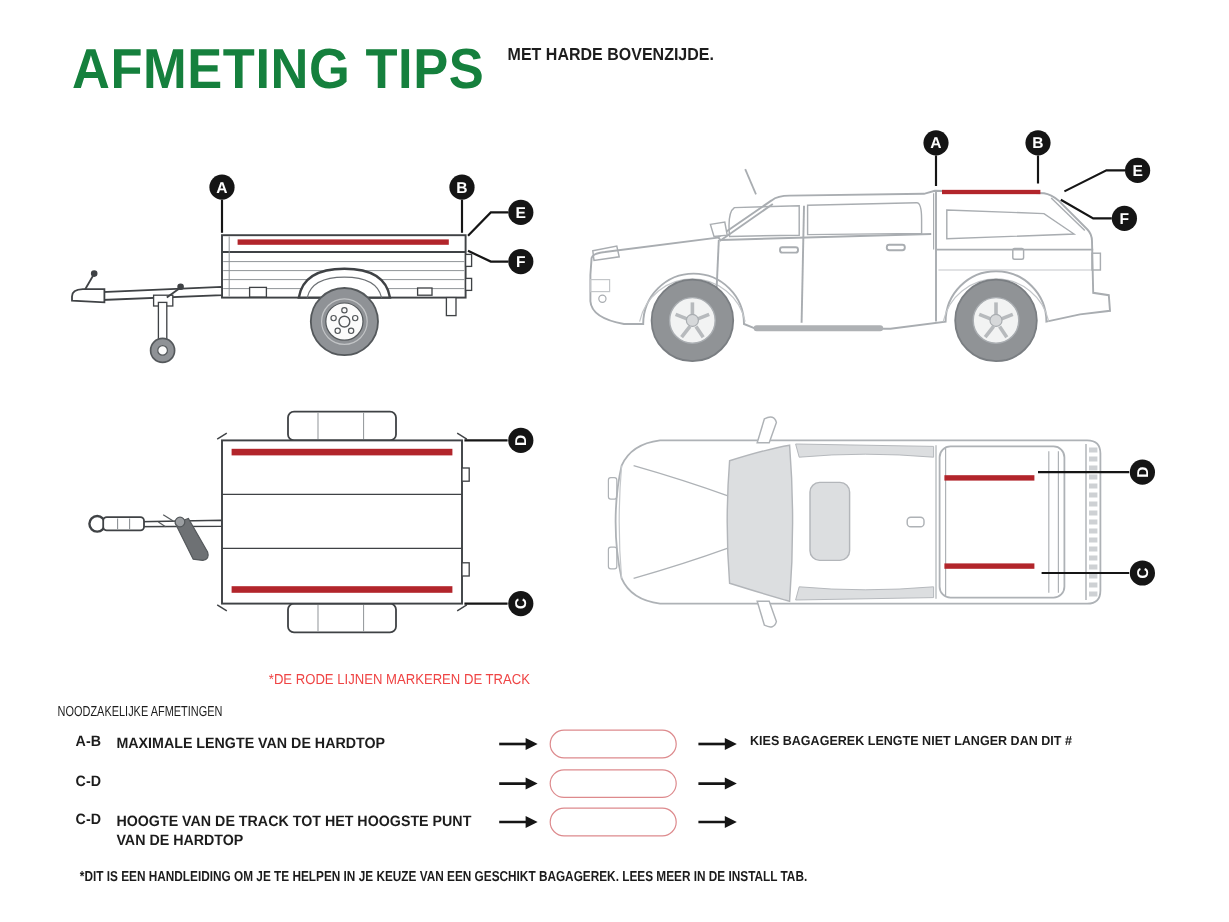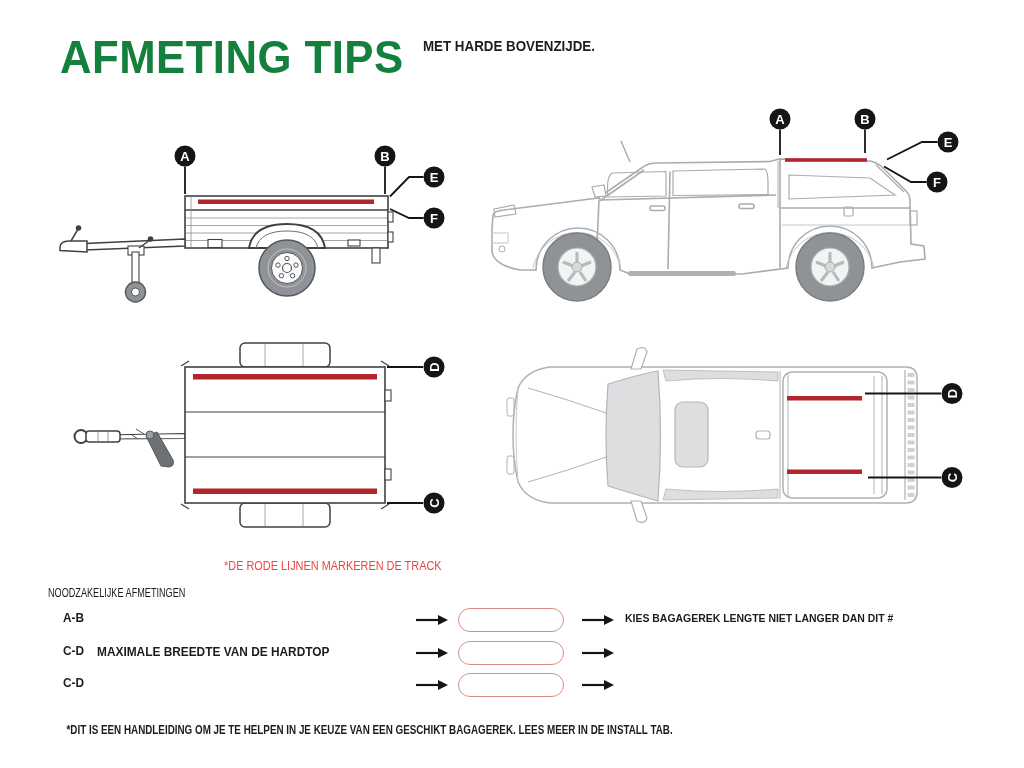--- a/index.html
+++ b/index.html
@@ -267,44 +267,45 @@
     <g>
         <circle cx="452" cy="137.5" r="10.5" fill="#151515"></circle>
         <text class="badge" x="452" y="142" transform="rotate(-90 452 137.5)">C</text>
       </g>
   </svg>
 
   <div class="abs m-head"><span class="sx">NOODZAKELIJKE AFMETINGEN</span></div>
   <div class="abs m-note"><span class="sx">*DE RODE LIJNEN MARKEREN DE TRACK</span></div>
 
   <div class="abs rkey" style="left:63px;top:611px"><span class="sx">A-B</span></div>
+  <div class="abs rdesc" style="left:97px;top:611px"><span class="sx">MAXIMALE LENGTE VAN DE HARDTOP</span></div>
   <svg class="abs" style="left:415px;top:614px" width="34" height="12" viewBox="0 0 34 12">
       <line x1="1" y1="6" x2="24" y2="6" stroke="#151515" stroke-width="2.2"></line>
       <polygon points="23,1 33,6 23,11" fill="#151515"></polygon>
     </svg>
   <div class="abs pill" style="left:458px;top:608px"></div>
   <svg class="abs" style="left:581px;top:614px" width="34" height="12" viewBox="0 0 34 12">
       <line x1="1" y1="6" x2="24" y2="6" stroke="#151515" stroke-width="2.2"></line>
       <polygon points="23,1 33,6 23,11" fill="#151515"></polygon>
     </svg>
   <div class="abs rinstr" style="left:625px;top:611px"><span class="sx">KIES BAGAGEREK LENGTE NIET LANGER DAN DIT #</span></div>
 
   <div class="abs rkey" style="left:63px;top:644px"><span class="sx">C-D</span></div>
-  <div class="abs rdesc" style="left:97px;top:644px"><span class="sx">MAXIMALE BREEDTE VAN DE HARDTOP</span></div>
   <svg class="abs" style="left:415px;top:647px" width="34" height="12" viewBox="0 0 34 12">
       <line x1="1" y1="6" x2="24" y2="6" stroke="#151515" stroke-width="2.2"></line>
       <polygon points="23,1 33,6 23,11" fill="#151515"></polygon>
     </svg>
   <div class="abs pill" style="left:458px;top:641px"></div>
   <svg class="abs" style="left:581px;top:647px" width="34" height="12" viewBox="0 0 34 12">
       <line x1="1" y1="6" x2="24" y2="6" stroke="#151515" stroke-width="2.2"></line>
       <polygon points="23,1 33,6 23,11" fill="#151515"></polygon>
     </svg>
 
   <div class="abs rkey" style="left:63px;top:676px"><span class="sx">C-D</span></div>
+  <div class="abs rdesc" style="left:97px;top:676px"><span class="sx">HOOGTE VAN DE TRACK TOT HET HOOGSTE PUNT VAN DE HARDTOP</span></div>
   <svg class="abs" style="left:415px;top:679px" width="34" height="12" viewBox="0 0 34 12">
       <line x1="1" y1="6" x2="24" y2="6" stroke="#151515" stroke-width="2.2"></line>
       <polygon points="23,1 33,6 23,11" fill="#151515"></polygon>
     </svg>
   <div class="abs pill" style="left:458px;top:673px"></div>
   <svg class="abs" style="left:581px;top:679px" width="34" height="12" viewBox="0 0 34 12">
       <line x1="1" y1="6" x2="24" y2="6" stroke="#151515" stroke-width="2.2"></line>
       <polygon points="23,1 33,6 23,11" fill="#151515"></polygon>
     </svg>
 

